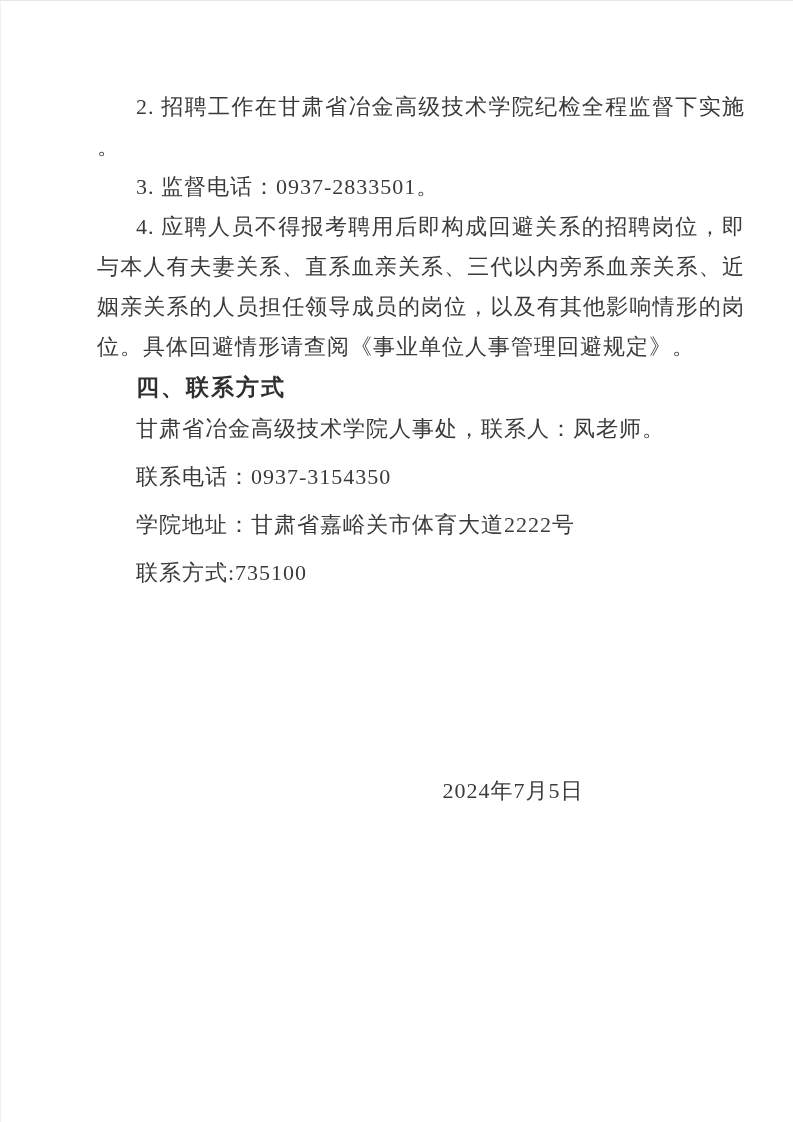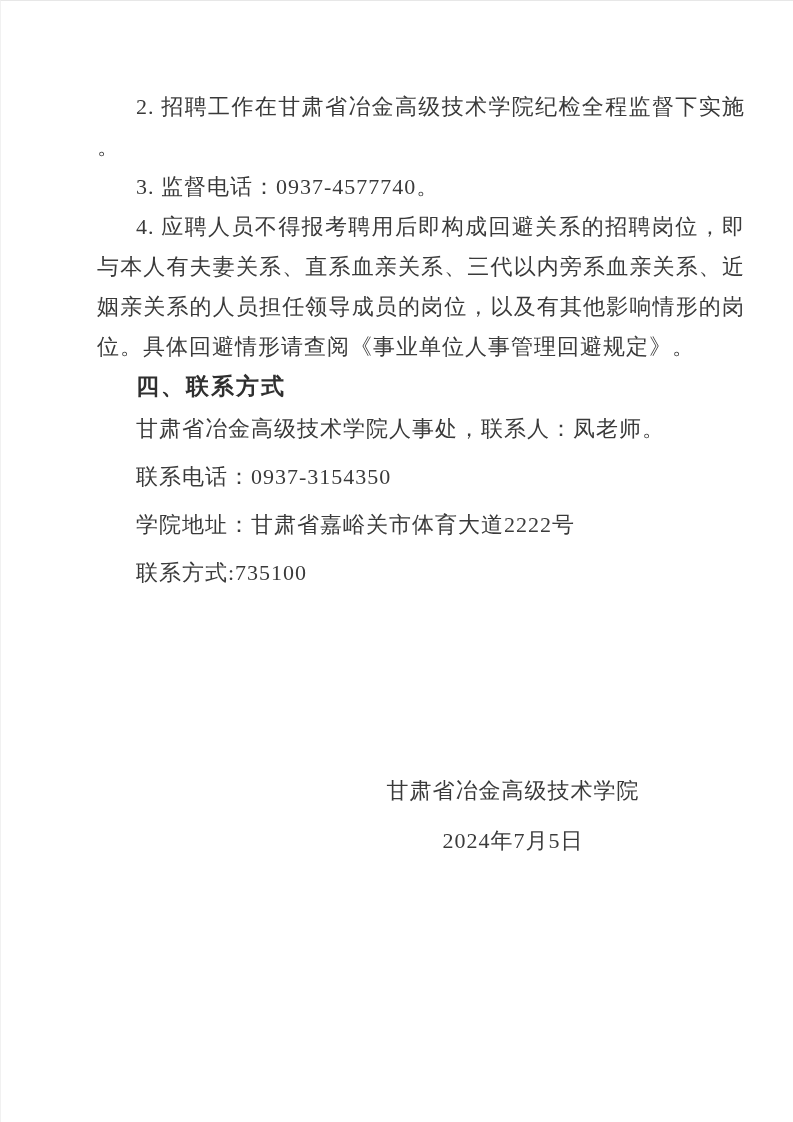--- a/index.html
+++ b/index.html
@@ -29,21 +29,21 @@
     letter-spacing: 1px;
     text-indent: 39px;
   }
   .justify {
     text-align: justify;
     word-break: break-all;
     line-break: anywhere;
   }
   .heading {
     margin: 0;
-    font-family: Liberation Mono, monospace;
+    font-family: Liberation Serif, serif;
     font-weight: bold;
     font-size: 23px;
     line-height: 42px;
     letter-spacing: 2px;
     color: #2f2f2f;
     text-indent: 39px;
   }
   .contact-line {
     margin-top: 8px;
   }
@@ -63,33 +63,32 @@
   }
 </style>
 </head>
 <body>
 
 <div class="page">
   <div class="content">
 
     <p class="para justify">2. 招聘工作在甘肃省冶金高级技术学院纪检全程监督下实施。</p>
 
-    <p class="para">3. 监督电话：0937-4577740。</p>
+    <p class="para">3. 监督电话：0937-2833501。</p>
 
     <p class="para justify">4. 应聘人员不得报考聘用后即构成回避关系的招聘岗位，即与本人有夫妻关系、直系血亲关系、三代以内旁系血亲关系、近姻亲关系的人员担任领导成员的岗位，以及有其他影响情形的岗位。具体回避情形请查阅《事业单位人事管理回避规定》。</p>
 
     <h2 class="heading">四、联系方式</h2>
 
     <p class="para">甘肃省冶金高级技术学院人事处，联系人：凤老师。</p>
 
     <p class="para contact-line">联系电话：0937-3154350</p>
 
     <p class="para contact-line">学院地址：甘肃省嘉峪关市体育大道2222号</p>
 
     <p class="para contact-line">联系方式:735100</p>
 
     <div class="signature-block">
-      <p class="sig-line">甘肃省冶金高级技术学院</p>
       <p class="sig-line sig-date">2024年7月5日</p>
     </div>
 
   </div>
 </div>
 
 </body></html>

